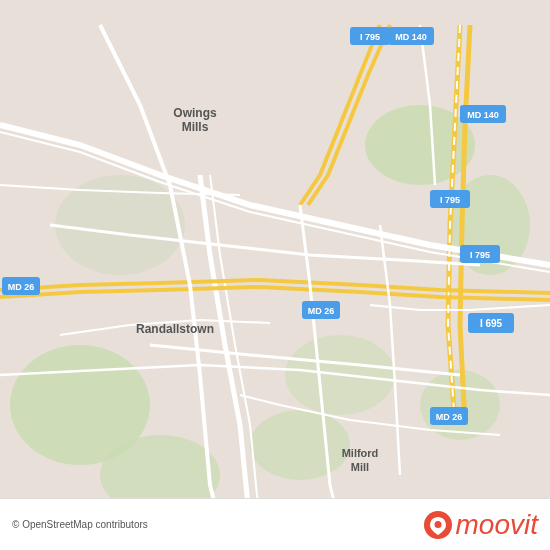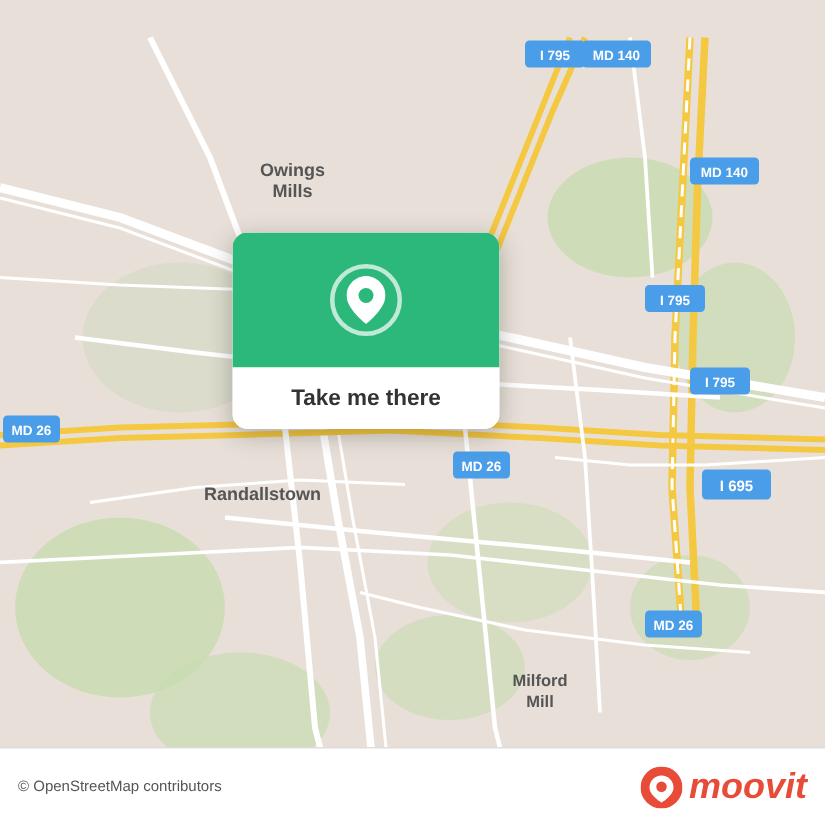--- a/index.html
+++ b/index.html
@@ -61,22 +61,22 @@
       align-items: center;
       gap: 4px;
     }
 
     #moovit-icon {
       width: 28px;
       height: 28px;
     }
 
     #moovit-text {
-      font-size: 24px;
-      font-weight: bold;
+      font-size: 28px;
+      font-weight: normal;
       color: #e84b37;
       font-style: italic;
     }
 
     
     #take-me-there-card {
       position: absolute;
       top: 155px;
       left: 155px;
       background: #fff;
@@ -193,31 +193,20 @@
 
     <text x="195" y="92" text-anchor="middle" font-size="12" font-weight="bold" fill="#555">Owings</text>
     <text x="195" y="106" text-anchor="middle" font-size="12" font-weight="bold" fill="#555">Mills</text>
 
     <text x="175" y="308" text-anchor="middle" font-size="12" font-weight="bold" fill="#555">Randallstown</text>
 
     <text x="360" y="432" text-anchor="middle" font-size="11" font-weight="bold" fill="#555">Milford</text>
     <text x="360" y="446" text-anchor="middle" font-size="11" font-weight="bold" fill="#555">Mill</text>
   </svg>
 
-  <div id="take-me-there-card">
-    <div id="card-green-top">
-      <div id="pin-icon-wrapper">
-        <svg width="26" height="32" viewBox="0 0 26 32" xmlns="http://www.w3.org/2000/svg">
-          <path d="M13 0 C6 0 0 6 0 13 C0 22 13 32 13 32 C13 32 26 22 26 13 C26 6 20 0 13 0Z" fill="white"></path>
-          <circle cx="13" cy="13" r="5" fill="#2db87b"></circle>
-        </svg>
-      </div>
-    </div>
-    <button id="card-button">Take me there</button>
-  </div>
 
   <div id="bottom-bar">
     <div id="bottom-left">
       <span id="copyright-text">© OpenStreetMap contributors</span>
     </div>
     <div id="moovit-logo">
 
       <svg id="moovit-icon" viewBox="0 0 28 28" xmlns="http://www.w3.org/2000/svg">
         <circle cx="14" cy="14" r="14" fill="#e84b37"></circle>
         <path d="M14 6 C9.6 6 6 9.6 6 14 C6 19.5 14 24 14 24 C14 24 22 19.5 22 14 C22 9.6 18.4 6 14 6Z" fill="white"></path>

